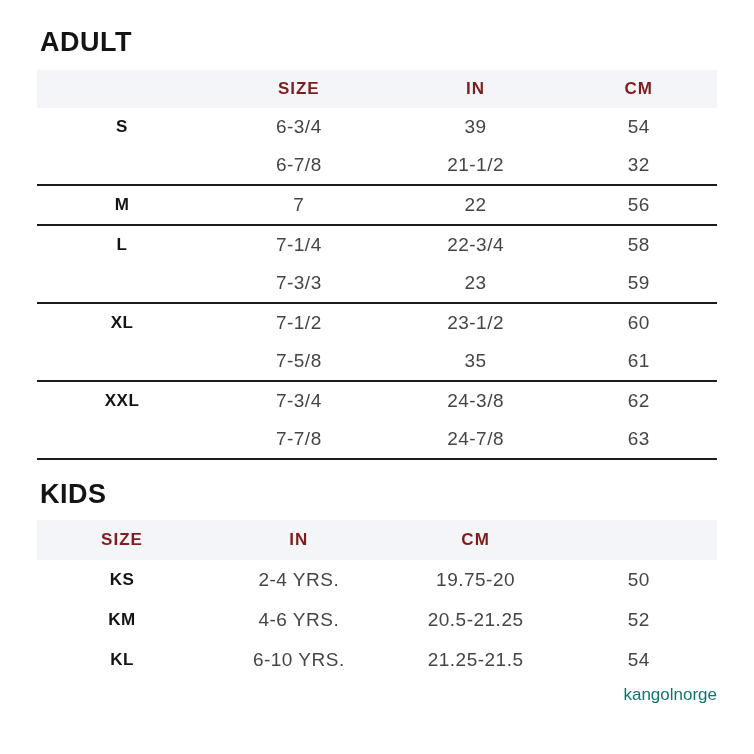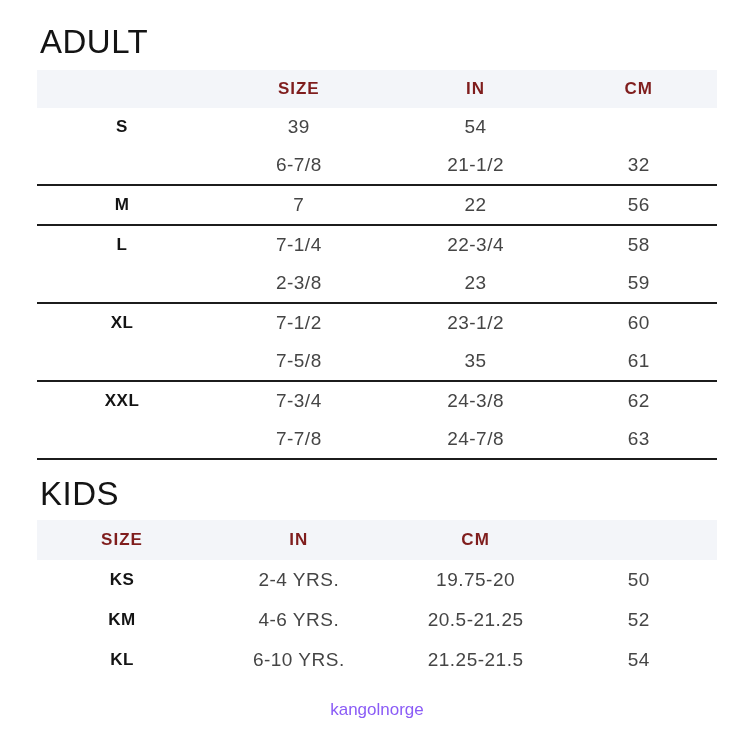--- a/index.html
+++ b/index.html
@@ -11,22 +11,22 @@
     overflow: hidden;
     font-family: "Liberation Sans", sans-serif;
   }
   .wrap {
     width: 680px;
     margin: 0 auto;
     padding: 0 37px;
     box-sizing: content-box;
   }
   .section-title {
-    font-size: 33px;
-    font-weight: 400;
+    font-size: 27px;
+    font-weight: 700;
     letter-spacing: 0.5px;
     color: #141414;
     line-height: 28px;
   }
   .adult-title { margin: 28px 0 14px 3px; }
   .kids-title  { margin: 20px 0 12px 3px; }
 
   .grid-row {
     display: grid;
     grid-template-columns: 25% 27% 25% 23%;
@@ -57,24 +57,24 @@
     color: #454545;
   }
   .label-cell {
     text-align: center;
     font-weight: 800;
     font-size: 17px;
     letter-spacing: 0.5px;
     color: #141414;
   }
   .footer {
-    text-align: center;
+    text-align: right;
     font-size: 17px;
-    color: #8b5cf6;
-    margin-top: 20px;
+    color: #0f766e;
+    margin-top: 5px;
     line-height: 20px;
   }
 </style>
 </head>
 <body>
 
 <div class="wrap">
 
   <div>
     <div class="section-title adult-title">ADULT</div>
@@ -84,20 +84,21 @@
       <div class="th">SIZE</div>
       <div class="th">IN</div>
       <div class="th">CM</div>
     </div>
 
     <div>
 
       <div class="size-group">
         <div class="grid-row data-row">
           <div class="label-cell">S</div>
+          <div class="cell">6-3/4</div>
           <div class="cell">39</div>
           <div class="cell">54</div>
         </div>
         <div class="grid-row data-row">
           <div class="label-cell"></div>
           <div class="cell">6-7/8</div>
           <div class="cell">21-1/2</div>
           <div class="cell">32</div>
         </div>
       </div>
@@ -113,21 +114,21 @@
 
       <div class="size-group">
         <div class="grid-row data-row">
           <div class="label-cell">L</div>
           <div class="cell">7-1/4</div>
           <div class="cell">22-3/4</div>
           <div class="cell">58</div>
         </div>
         <div class="grid-row data-row">
           <div class="label-cell"></div>
-          <div class="cell">2-3/8</div>
+          <div class="cell">7-3/3</div>
           <div class="cell">23</div>
           <div class="cell">59</div>
         </div>
       </div>
 
       <div class="size-group">
         <div class="grid-row data-row">
           <div class="label-cell">XL</div>
           <div class="cell">7-1/2</div>
           <div class="cell">23-1/2</div>

